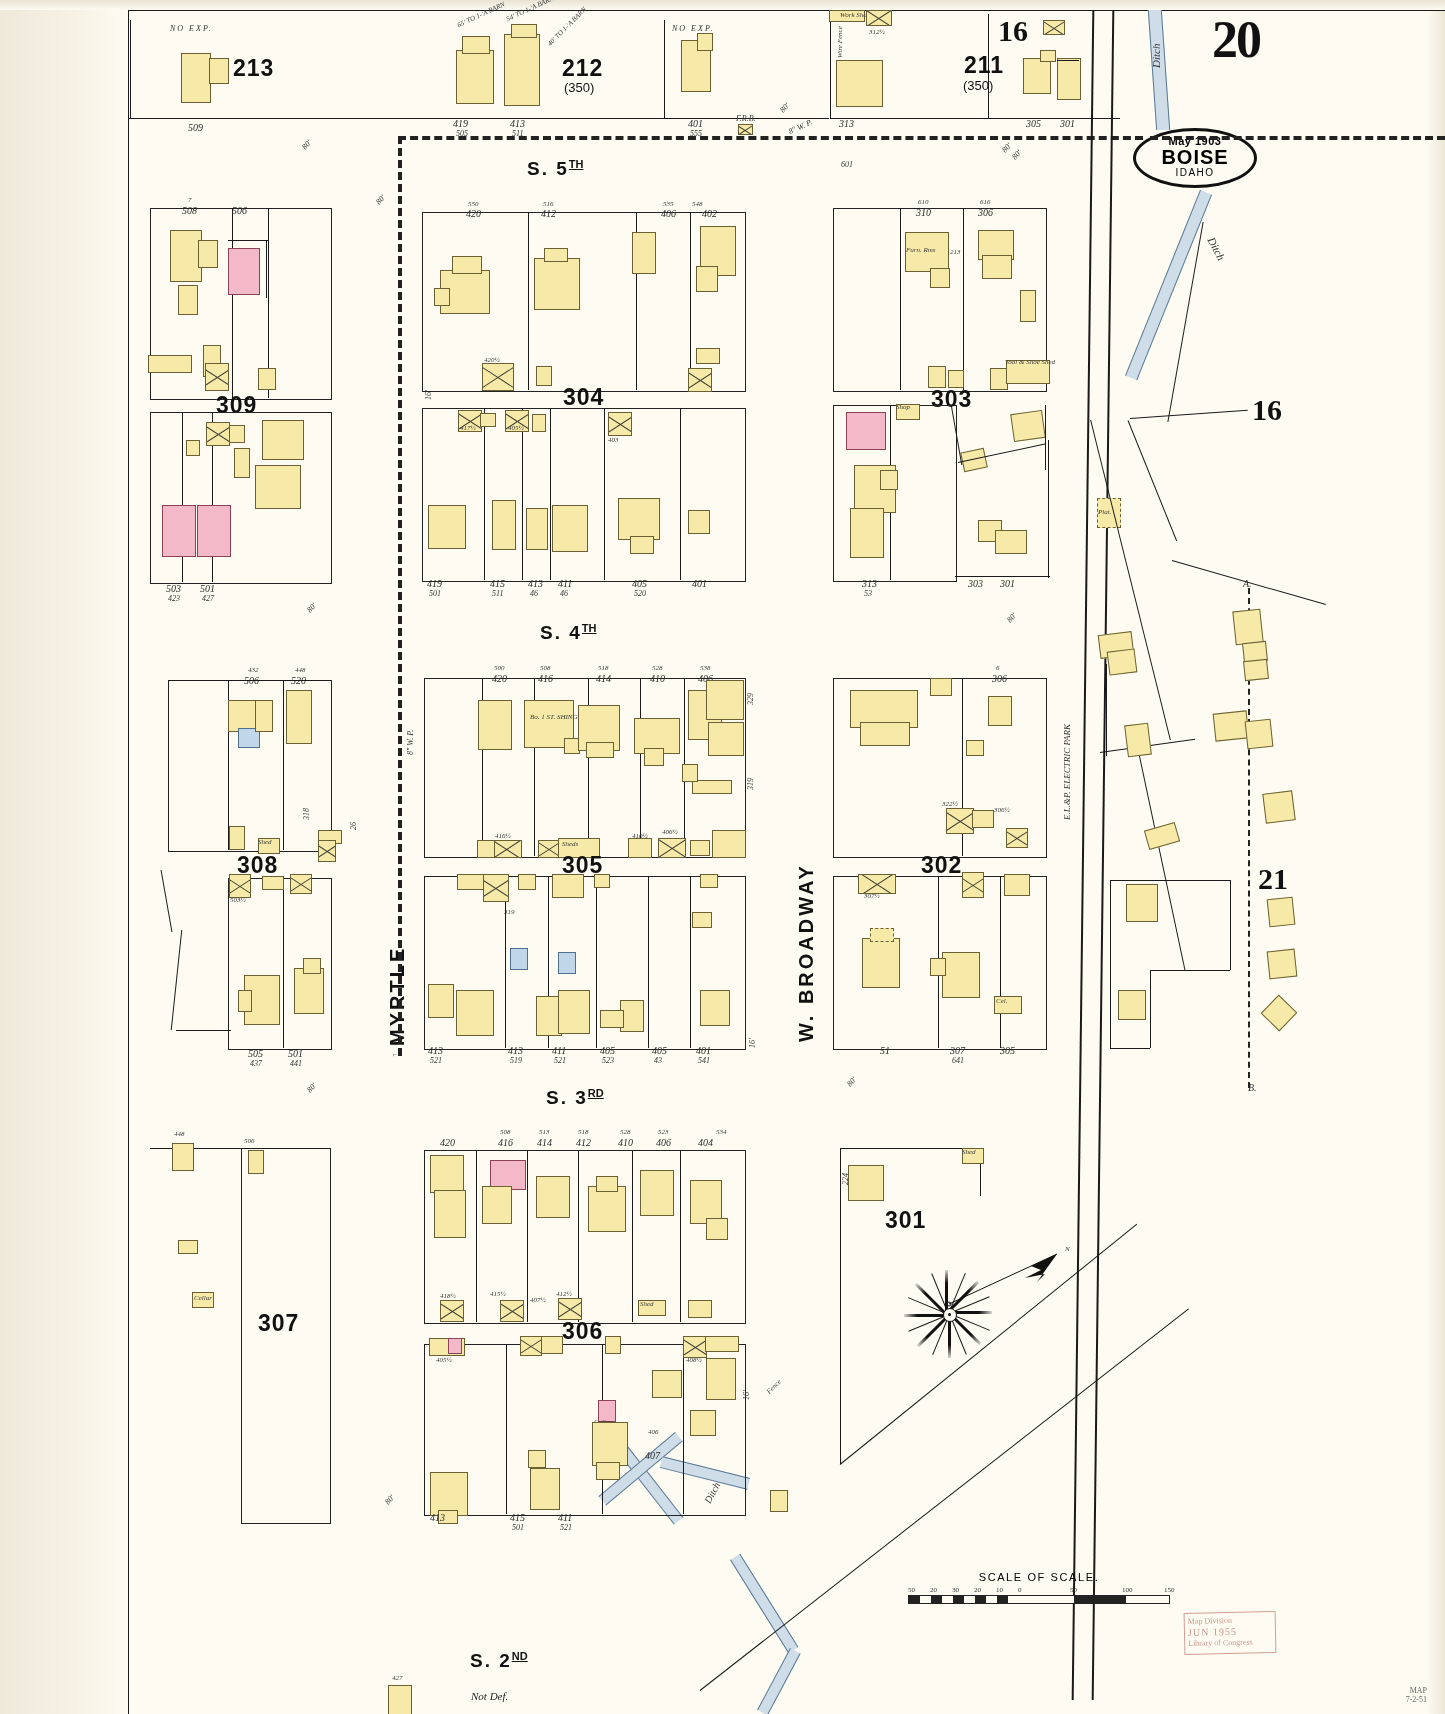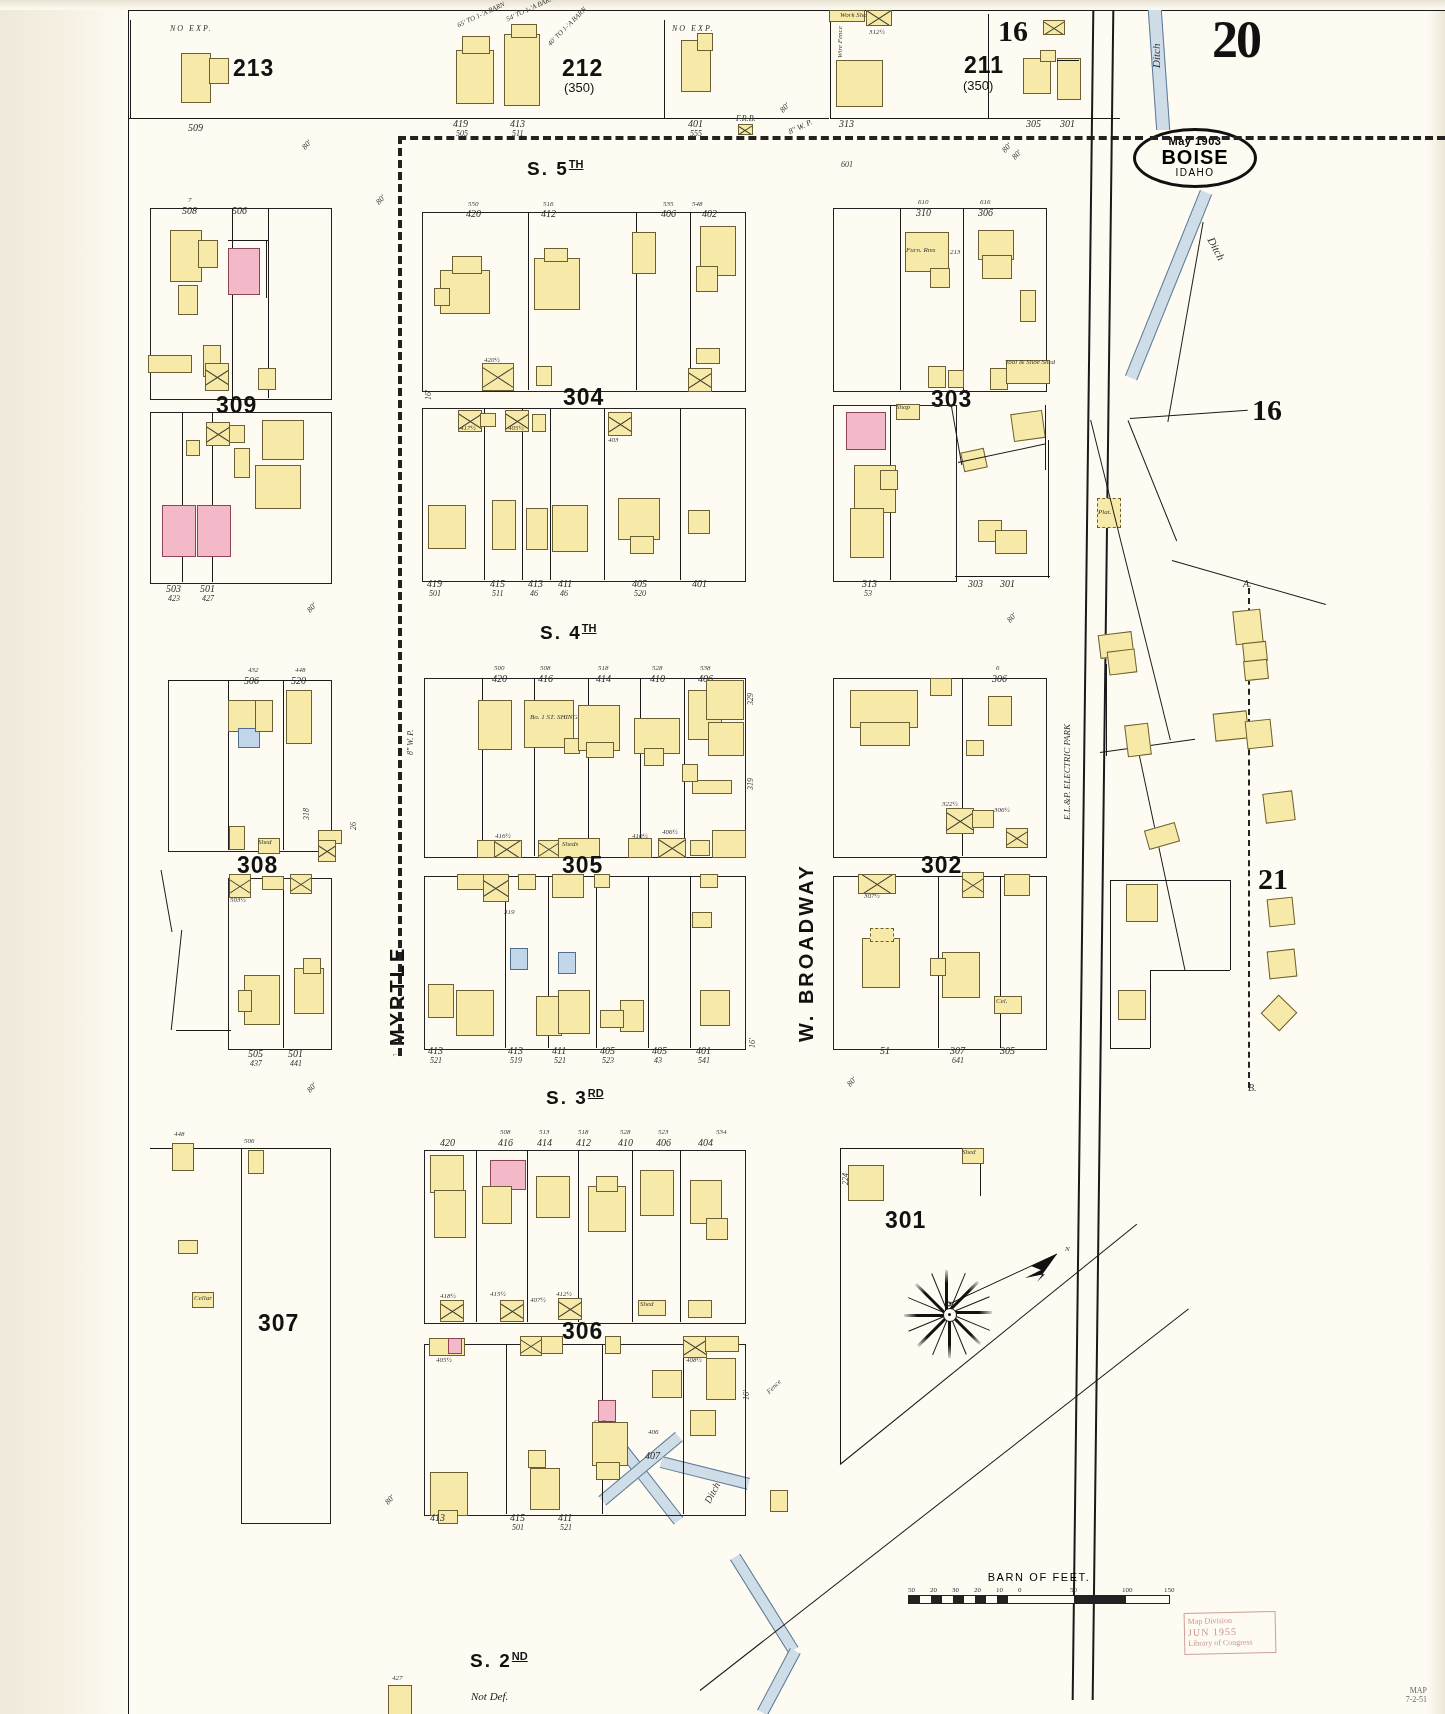--- a/index.html
+++ b/index.html
@@ -668,21 +668,21 @@
     <div class="hub"></div>
   </div>
   <svg id="needle" viewBox="0 0 120 60">
     <line x1="4" y1="56" x2="112" y2="6" stroke="#111" stroke-width="1"></line>
     <polygon points="112,6 86,18 96,22 80,30 100,26 92,34" fill="#111"></polygon>
     <circle cx="4" cy="56" r="2" fill="none" stroke="#111" stroke-width="1"></circle>
   </svg>
   <div class="t tinyer" style="left:1065px;top:1245px;">N</div>
 
   <div id="scalebar">
-    <div class="sb-label">BARN OF FEET.</div>
+    <div class="sb-label">SCALE OF SCALE.</div>
     <div class="ticks">
       <span style="left:0px;">50</span>
       <span style="left:22px;">20</span>
       <span style="left:44px;">30</span>
       <span style="left:66px;">20</span>
       <span style="left:88px;">10</span>
       <span style="left:110px;">0</span>
       <span style="left:162px;">50</span>
       <span style="left:214px;">100</span>
       <span style="left:256px;">150</span>

